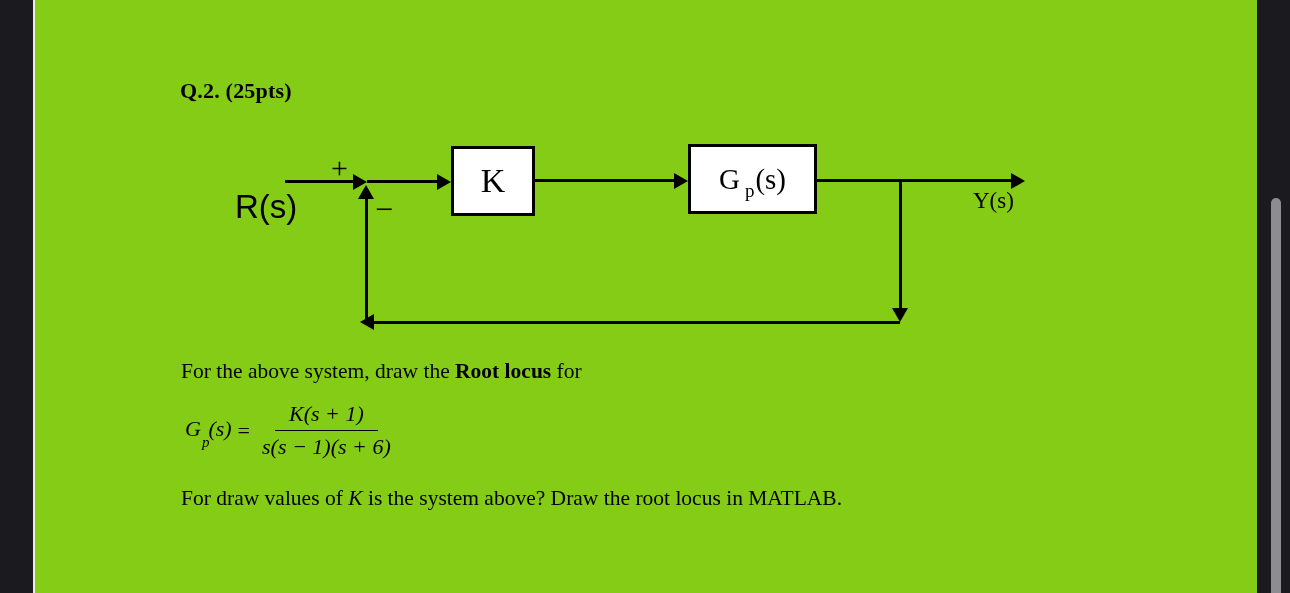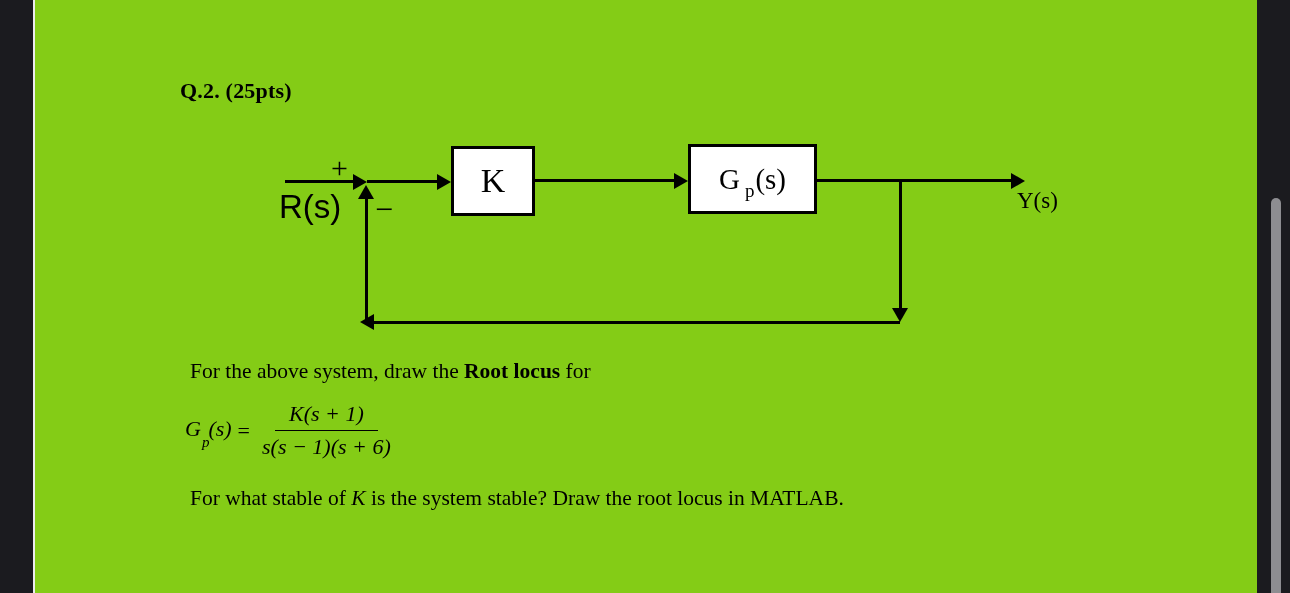--- a/index.html
+++ b/index.html
@@ -29,21 +29,21 @@
     border-right: 2px solid #ececec;
   }
 
   
   .q-title {
     position: absolute; left: 145px; top: 78px;
     font-size: 22px; font-weight: bold; color: #000;
     letter-spacing: 0.2px;
   }
   .para {
-    position: absolute; left: 155px;
+    position: absolute; left: 146px;
     font-size: 21.5px; color: #000; white-space: nowrap;
   }
   .para-1 { top: 359px; }
   .para-2 { top: 486px; }
   .bold-inline { font-weight: bold; }
   .italic-inline { font-style: italic; }
 
   
   .formula {
     position: absolute; left: 150px; top: 401px;
@@ -69,21 +69,21 @@
   .block {
     position: absolute;
     border: 3px solid #000; background: #fff;
     display: flex; align-items: center; justify-content: center;
     color: #000;
   }
   .block-k { left: 416px; top: 146px; width: 84px; height: 70px; font-size: 34px; }
   .block-gp { left: 653px; top: 144px; width: 129px; height: 70px; font-size: 29px; justify-content: center; }
   .block-gp .gp-sub { font-size: 19px; position: relative; top: 8px; margin-left: 5px; margin-right: 1px; }
 
-  .sig-label { position: absolute; color: #000; white-space: nowrap; margin-left: 44px; }
+  .sig-label { position: absolute; color: #000; white-space: nowrap; }
   .lbl-r { left: 200px; top: 188px; font-family: "Liberation Sans", sans-serif; font-size: 33px; }
   .lbl-y { left: 938px; top: 188px; font-size: 23px; }
   .sign { position: absolute; color: #000; font-size: 30px; line-height: 1; }
   .sign-plus { left: 296px; top: 153px; }
   .sign-minus { left: 340px; top: 193px; font-size: 32px; }
 </style>
 </head>
 <body>
 
 <div class="viewport">
@@ -140,21 +140,21 @@
     <div class="formula">
       <span class="lhs"><span>G</span><sub class="p-sub">p</sub><span>(s)</span></span>
       <span class="eq">=</span>
       <span class="frac">
         <span class="num">K(s + 1)</span>
         <span class="den">s(s − 1)(s + 6)</span>
       </span>
     </div>
 
     <div class="para para-2">
-      <span>For what stable of </span><span class="italic-inline">K</span><span> is the system stable? Draw the root locus in MATLAB.</span>
+      <span>For draw values of </span><span class="italic-inline">K</span><span> is the system above? Draw the root locus in MATLAB.</span>
     </div>
 
   </div>
 
   <div class="frame-bar frame-right">
     <div class="scroll-thumb" style="left:14px;"></div>
   </div>
 
 </div>
 

